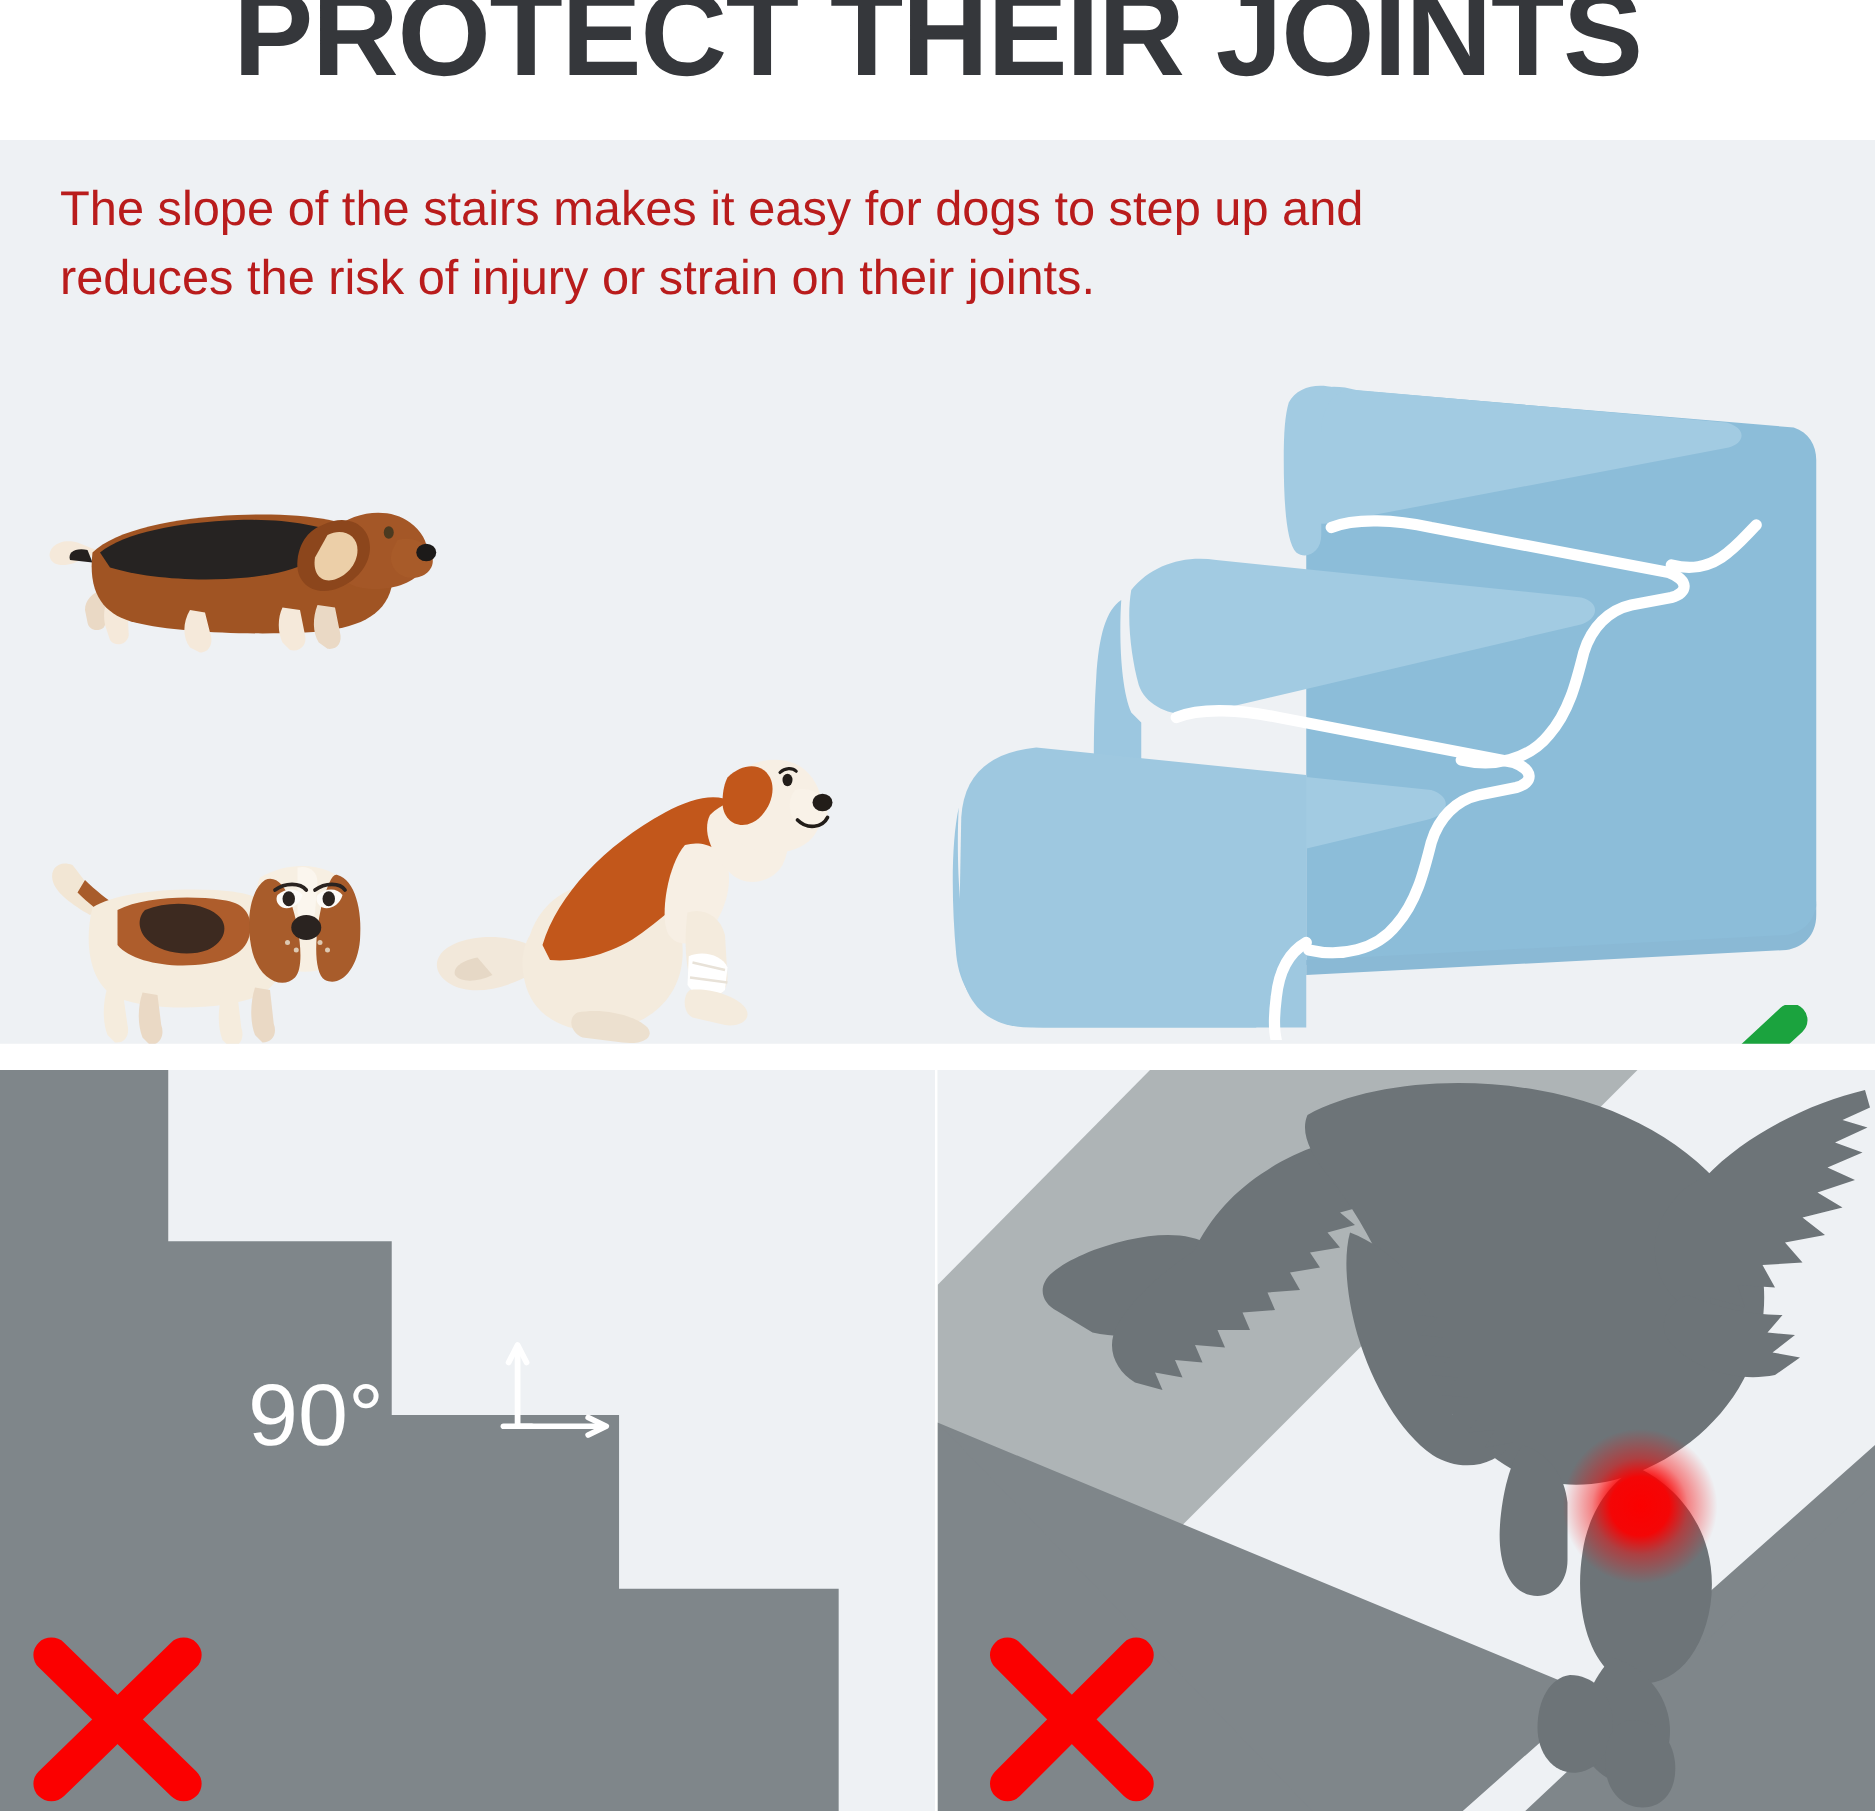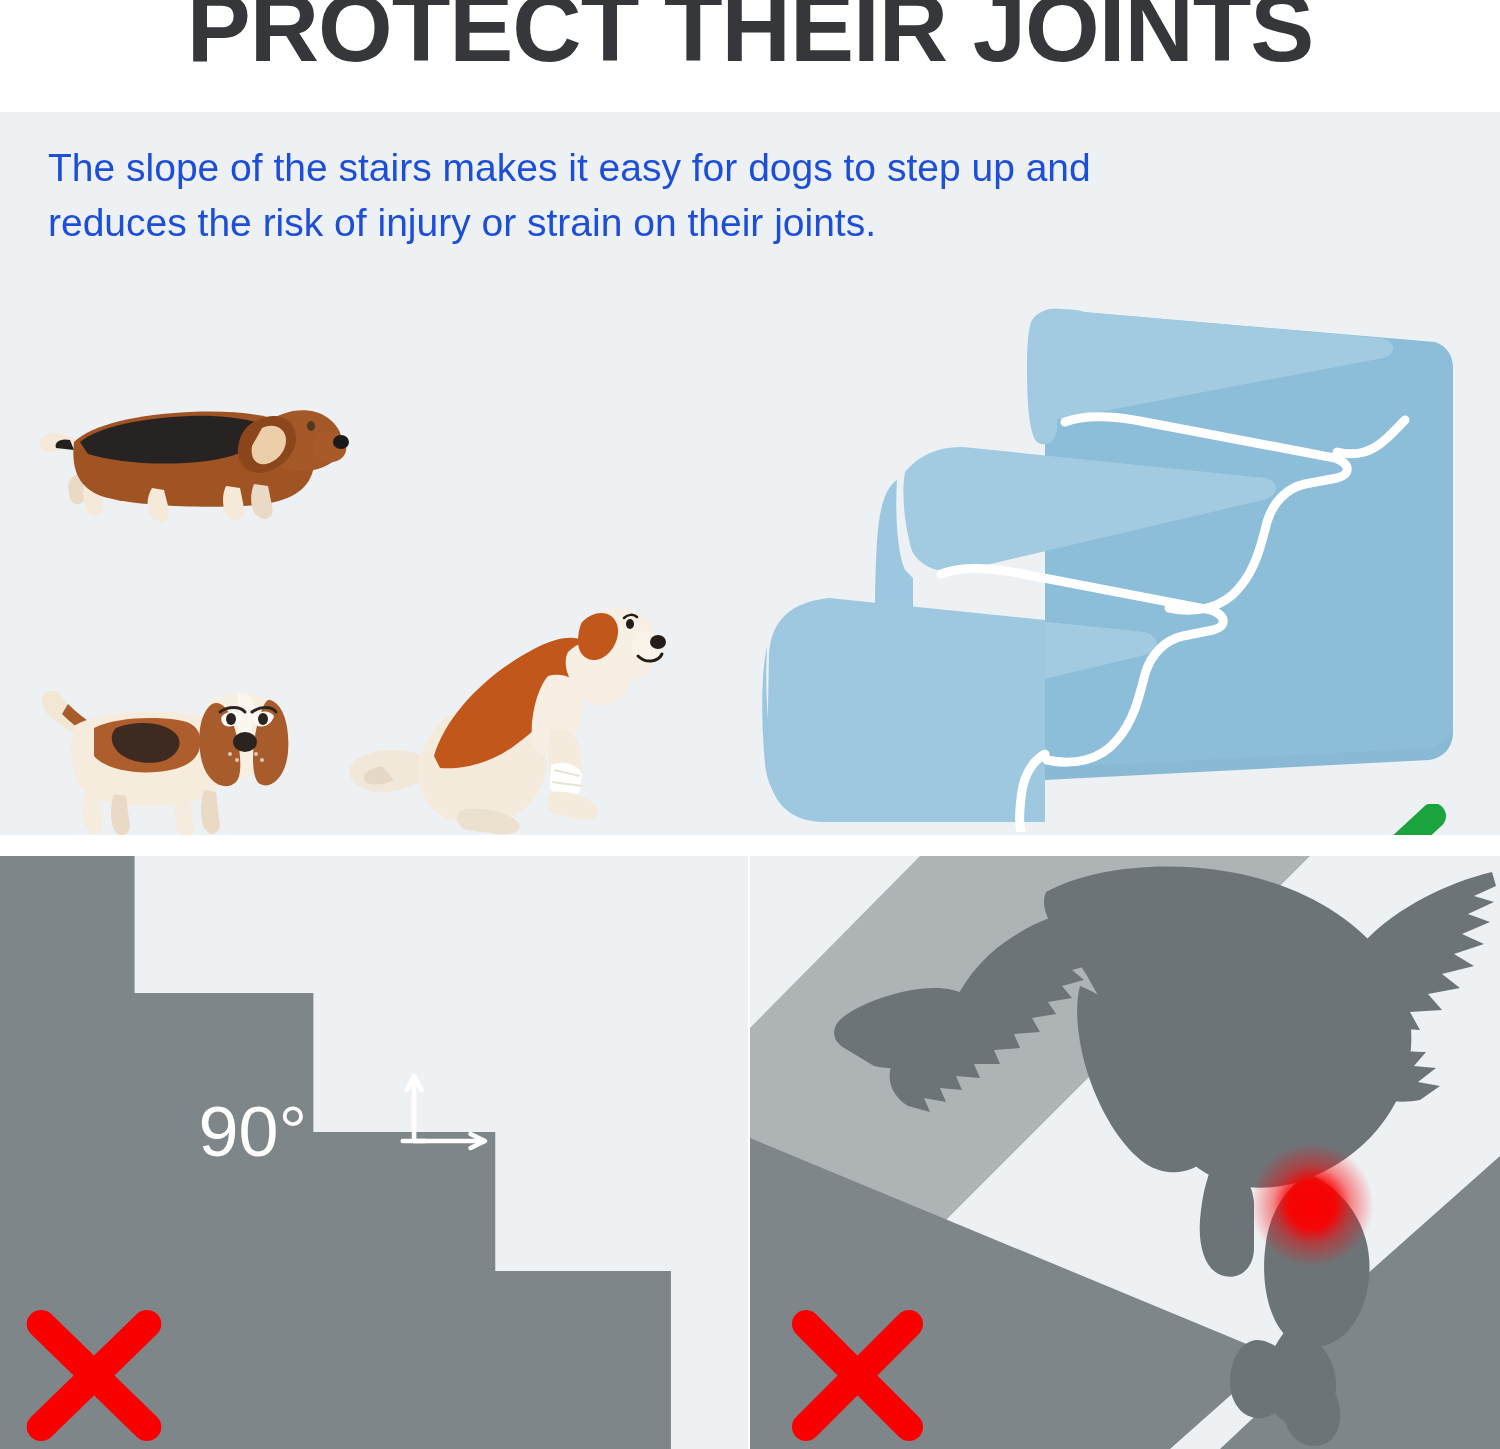--- a/index.html
+++ b/index.html
@@ -50,21 +50,21 @@
     width: 1500px; height: 723px;
     background: #eef1f4;
     overflow: hidden;
   }
   .intro-text {
     position: absolute;
     left: 48px; top: 28px;
     width: 1060px;
     font-size: 39px;
     line-height: 1.42;
-    color: #1d4ed8;
+    color: #b91c1c;
     font-family: "Liberation Sans", sans-serif;
   }
 
   .dog-art { position: absolute; }
   .dog-basset-walk { left: 30px;  top: 268px; }
   .dog-senior      { left: 32px;  top: 558px; }
   .dog-injured     { left: 342px; top: 468px; }
   .product-stairs  { left: 745px; top: 190px; }
   .check-mark      { left: 1297px; top: 692px; }
 

